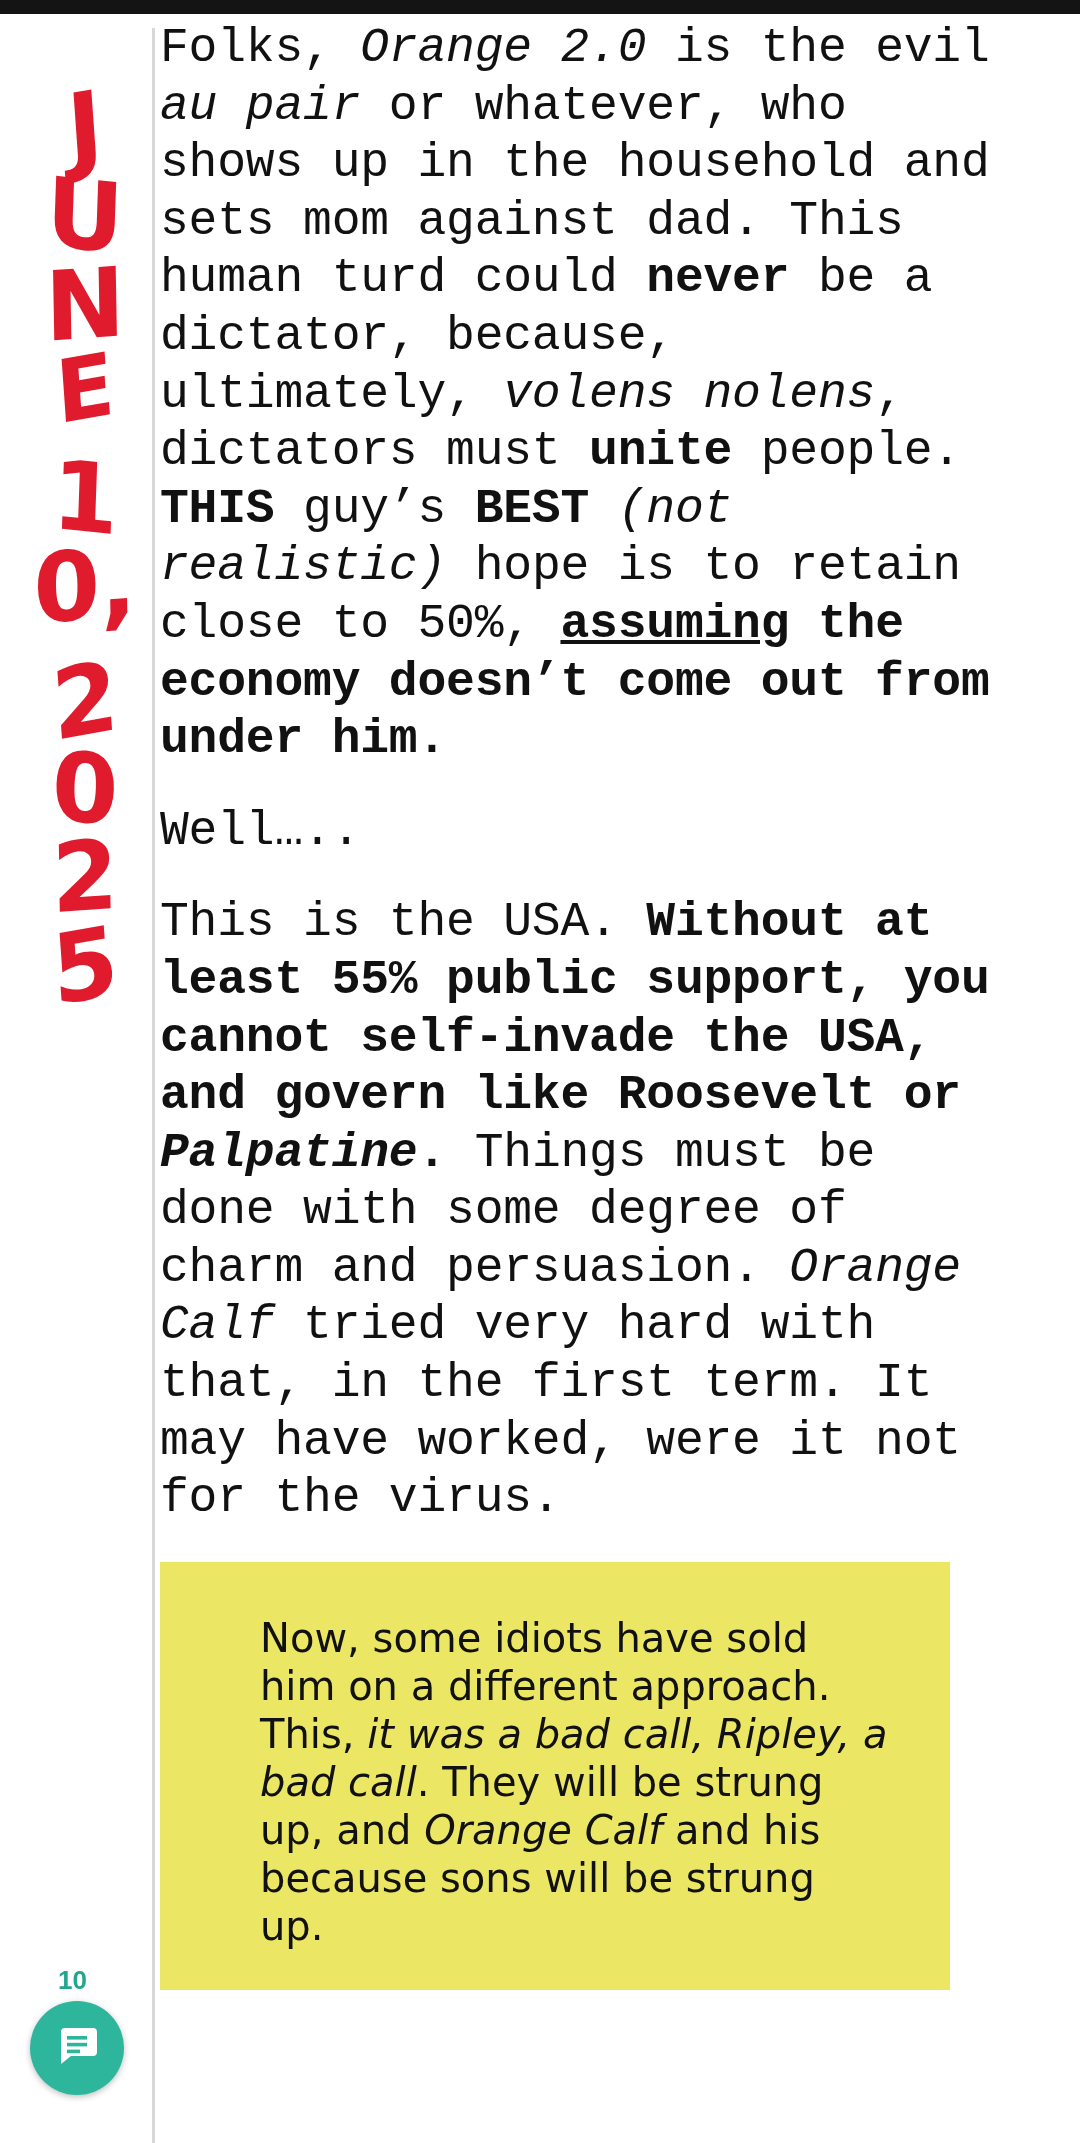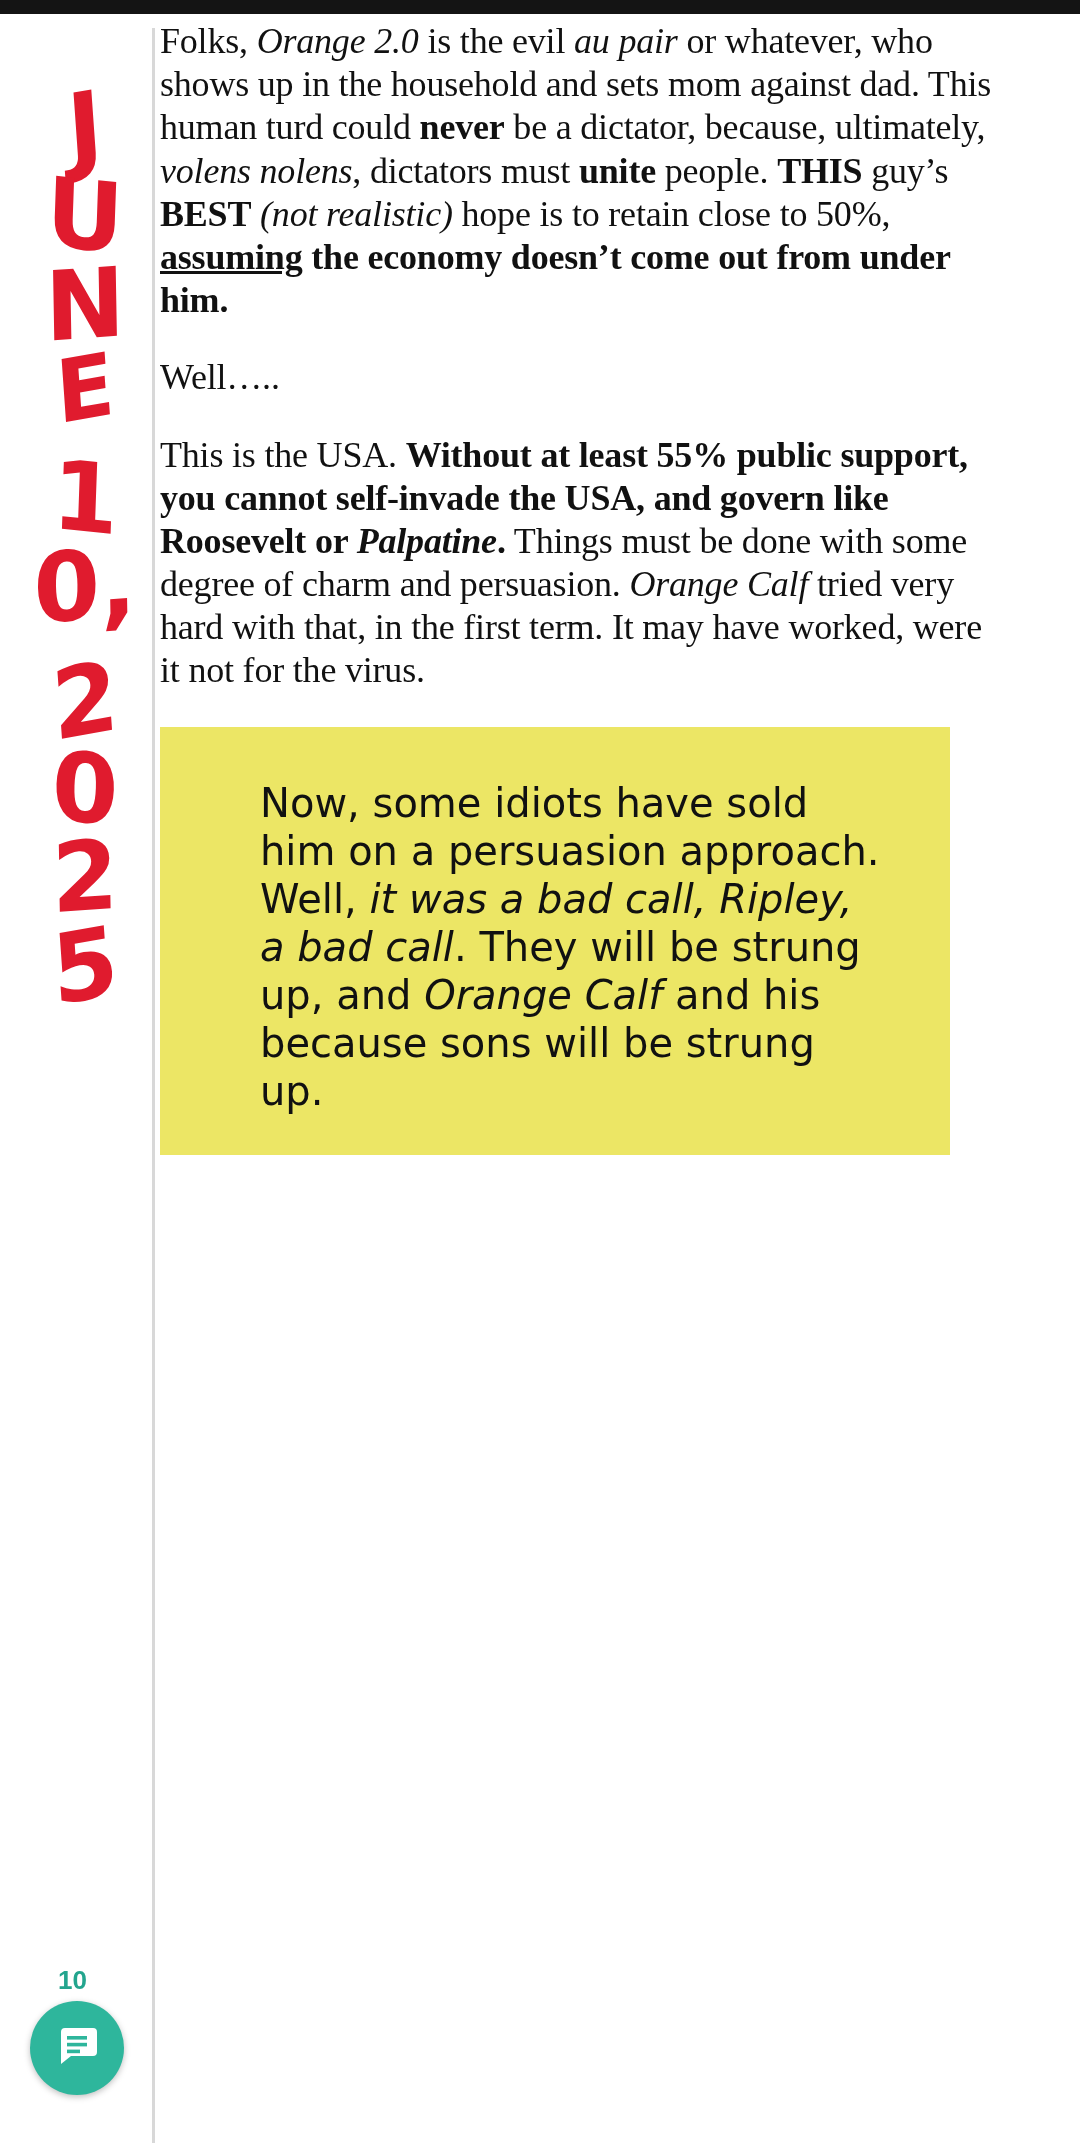--- a/index.html
+++ b/index.html
@@ -67,22 +67,22 @@
 
   .content {
     position: absolute;
     top: 0;
     left: 160px;
     width: 880px;
     padding-right: 40px;
   }
   p.para {
     margin: 0 0 34px 0;
-    font-family: Liberation Serif, serif;
-    font-size: 36px;
+    font-family: Liberation Mono, monospace;
+    font-size: 48px;
     line-height: 1.2;
     color: #111111;
     letter-spacing: -0.2px;
   }
   p.para.first { margin-top: 6px; }
   em { font-style: italic; }
   strong { font-weight: 700; }
   u { text-decoration: underline; }
 
   .highlight-box {
@@ -163,21 +163,21 @@
     <p class="para">
       <span>Well…..</span>
     </p>
 
     <p class="para">
       <span>This is the USA.  </span><strong>Without at least 55% public support, you cannot self-invade the USA, and govern like Roosevelt or </strong><strong><em>Palpatine</em></strong><strong>.</strong><span> Things must be done with some degree of charm and persuasion. </span><em>Orange Calf</em><span> tried very hard with that, in the first term.  It may have worked, were it not for the virus.</span>
     </p>
 
     <div class="highlight-box">
       <p>
-        <span>Now, some idiots have sold him on a persuasion approach.  Well, </span><em>it was a bad call, Ripley, a bad call</em><span>. They will be strung up, and </span><em>Orange Calf</em><span> and his because sons will be strung up.</span>
+        <span>Now, some idiots have sold him on a different approach.  This, </span><em>it was a bad call, Ripley, a bad call</em><span>. They will be strung up, and </span><em>Orange Calf</em><span> and his because sons will be strung up.</span>
       </p>
     </div>
 
   </div>
 
   <div class="fab-wrap">
     <div class="fab-count">10</div>
     <div class="fab">
       <span>
         <svg viewBox="0 0 24 24" aria-hidden="true">

